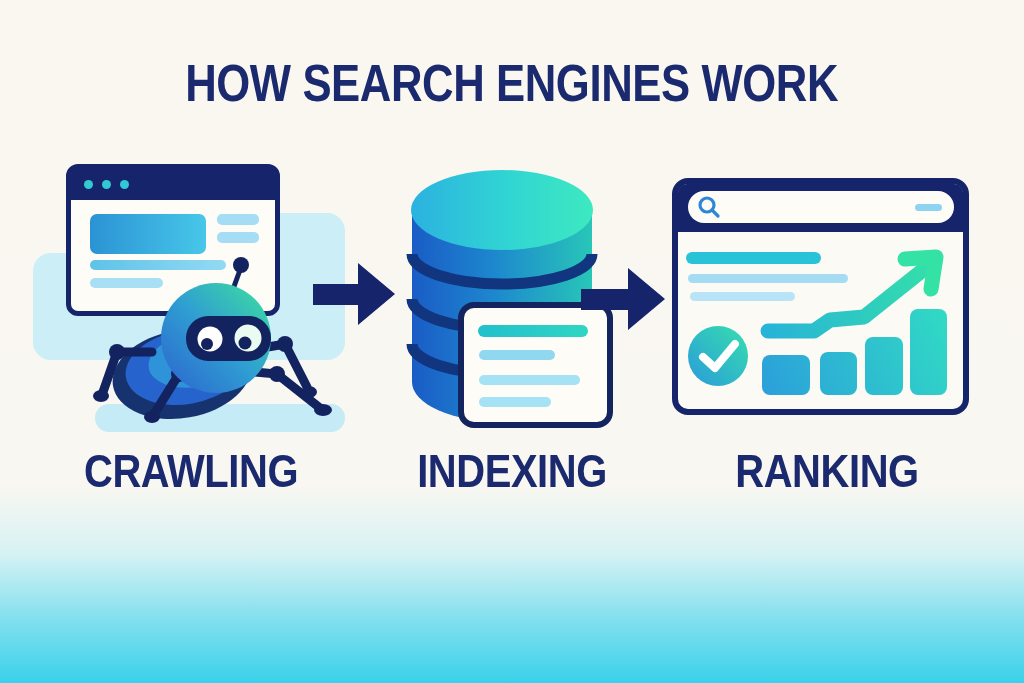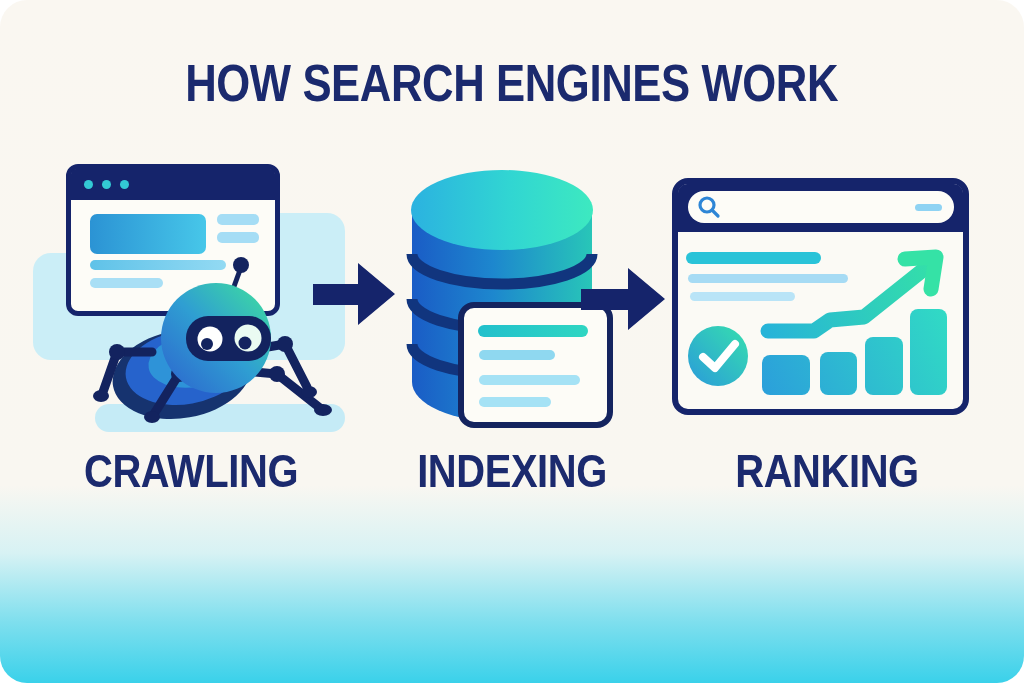--- a/index.html
+++ b/index.html
@@ -1,20 +1,19 @@
 <!DOCTYPE html>
 <html><head>
 <meta charset="utf-8">
 <style>
   html,body{margin:0;padding:0;}
   body{font-family:"Liberation Sans", sans-serif;}
   .canvas{
     position:relative;width:1024px;height:683px;overflow:hidden;
     background:linear-gradient(180deg,#FAF7F1 0%,#F9F7F1 71%,#D7F2F4 81%,#7FDFEE 91%,#3AD1EA 100%);
-    border-radius:27px;
   }
   
   .title{position:absolute;top:57px;left:0;right:0;margin:0;text-align:center;
          font-size:52px;font-weight:bold;color:#1B2A6E;line-height:1;}
   .title span{display:inline-block;transform:scaleX(.84);letter-spacing:-.5px;}
   .label{position:absolute;top:447px;width:300px;text-align:center;
          font-size:47px;font-weight:bold;color:#1B2A6E;line-height:1;
          transform:scaleX(.85);letter-spacing:-.5px;}
   .label-crawling{left:41px;}
   .label-indexing{left:362px;}

